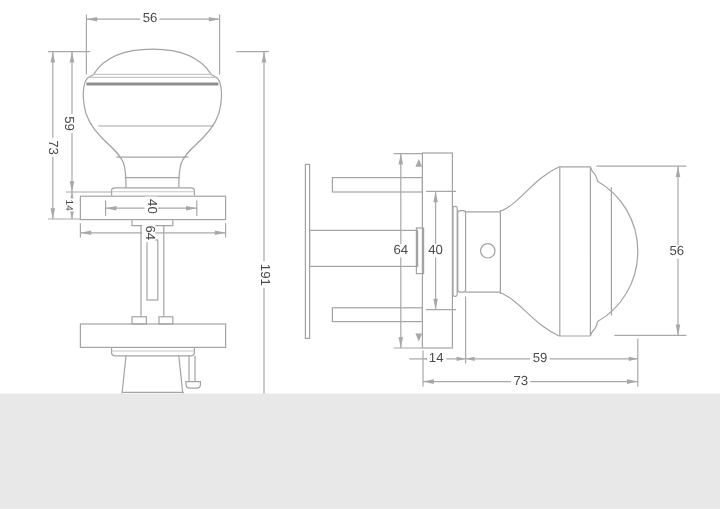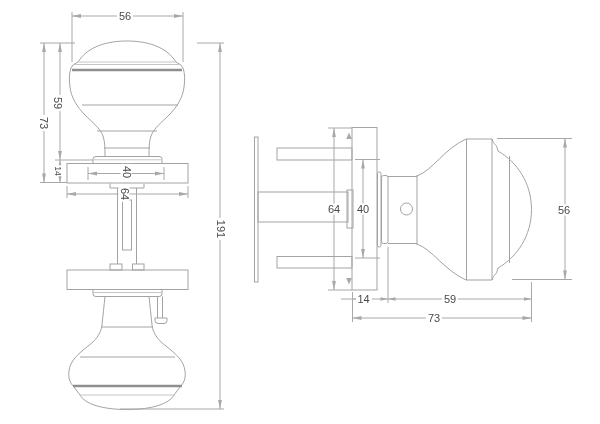--- a/index.html
+++ b/index.html
@@ -1,18 +1,18 @@
 <!DOCTYPE html>
 <html style="--bg: #ffffff; --line: #a3a3a3; --emph: #8f8f8f; --lt: #c6c6c6; --dim: #a8a8a8; --txt: #4a4a4a;"><head>
 <meta charset="utf-8">
 <style>
   html,body { margin:0; padding:0; }
   body { background:#e8e8e8; font-family:"Liberation Sans", sans-serif; }
   #canvas {
-    position:relative; width:600px; height:424px;
+    position:relative; width:600px; height:328px;
     background:var(--bg,#fff); overflow:hidden;
     font-family:"Liberation Sans", sans-serif;
   }
   svg { position:absolute; left:0; top:0; }
   .geo   { stroke:var(--line,#a3a3a3); fill:none; stroke-width:1; }
   .thick { stroke:var(--emph,#8f8f8f); stroke-width:2.6; }
   .light { stroke:var(--lt,#c6c6c6); }
   .dim   { stroke:var(--dim,#ababab); fill:none; stroke-width:1; }
   .arr   { fill:var(--dim,#9a9a9a); stroke:none; }
   .dim-label {

